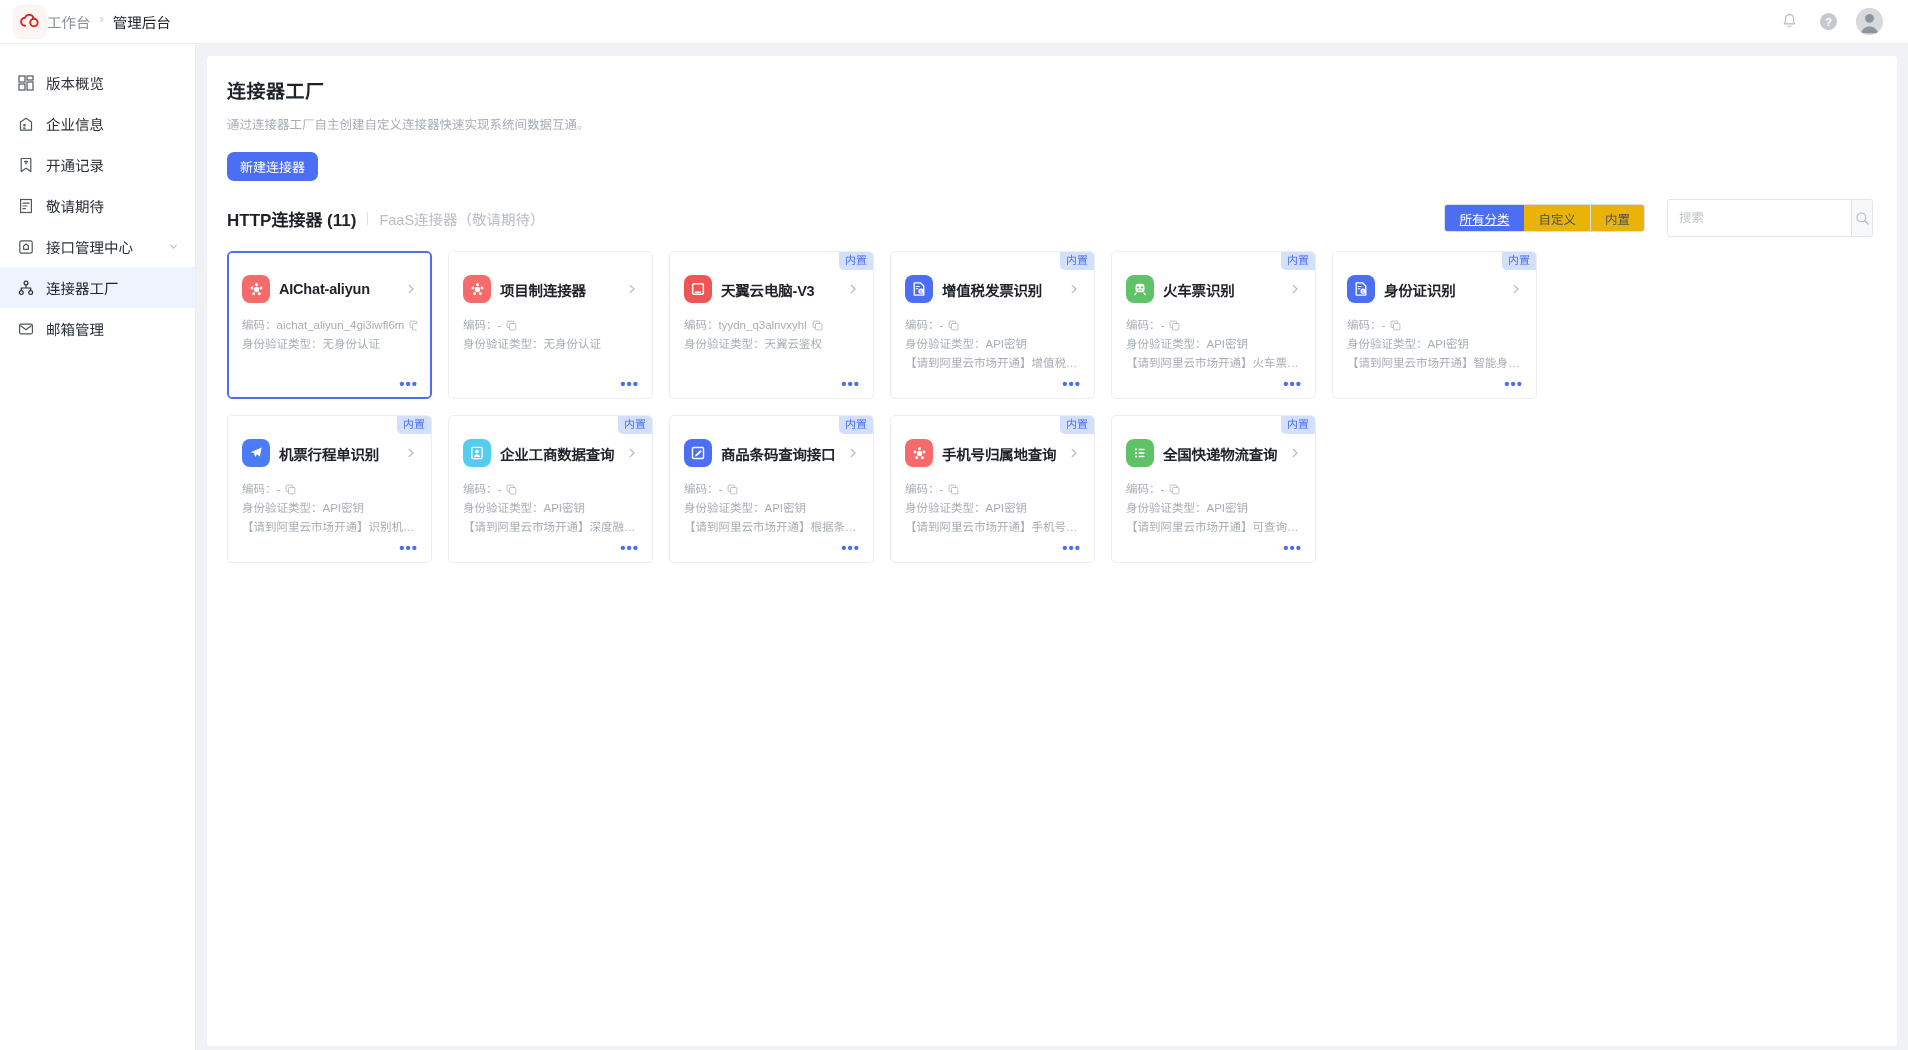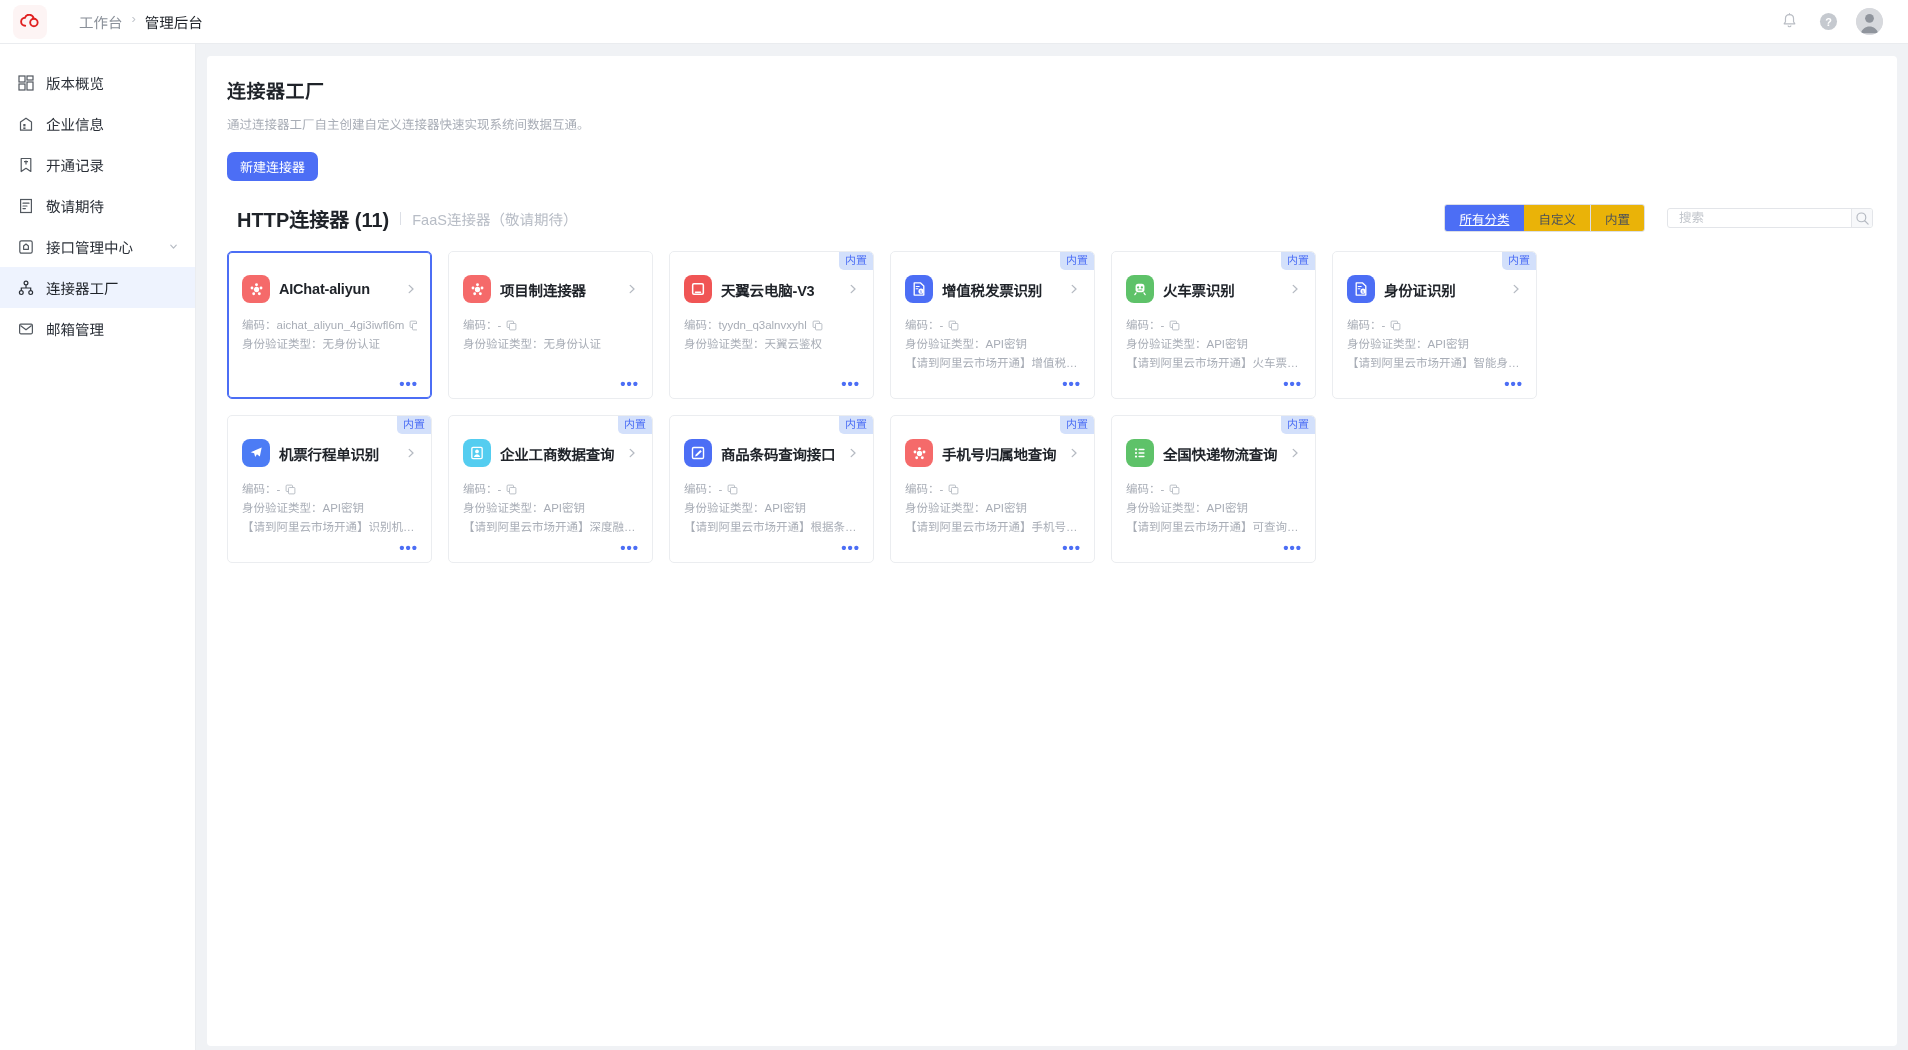--- a/index.html
+++ b/index.html
@@ -30,21 +30,21 @@
     width: 34px; height: 34px;
     margin-left: 13px;
     border-radius: 8px;
     background: #fdf4f4;
     display: flex; align-items: center; justify-content: center;
     flex: 0 0 auto;
   }
   .breadcrumb {
     display: flex;
     align-items: flex-start;
-    margin-left: 32px;
+    margin-left: 0;
     font-size: 14.5px;
   }
   .crumb-root { color: #8a9099; }
   .crumb-sep {
     color: #c2c6cc;
     margin: 0 9px;
     font-size: 13px;
     display: inline-block;
   }
   .crumb-cur { color: #1f2329; }
@@ -163,25 +163,24 @@
 
   
   .toolbar {
     margin-top: 22px;
     display: flex;
     align-items: center;
     height: 30px;
   }
   .tabs { display: flex; align-items: center; }
   .tab-http {
-    font-size: 20px;
+    font-size: 17px;
     font-weight: 700;
     color: #1f2329;
     cursor: pointer;
-    margin-left: 10px;
   }
   .tab-divider {
     width: 1px; height: 13px;
     background: #dcdfe6;
     margin: 0 11px;
   }
   .tab-faas {
     font-size: 14.5px;
     color: #b8bdc6;
     cursor: default;
@@ -209,21 +208,21 @@
   .seg-btn:last-child { border-right: none; }
   .seg-btn.active {
     background: #4c6ef5;
     color: #fff;
     border-right-color: #4c6ef5;
     text-decoration: underline;
   }
   .search-wrap {
     margin-left: 22px;
     display: flex;
-    height: 20px;
+    height: 38px;
     width: 206px;
     border: 1px solid #e3e5e9;
     border-radius: 3px;
     overflow: hidden;
     background: #fff;
   }
   .search-input {
     flex: 1;
     border: none;
     outline: none;

